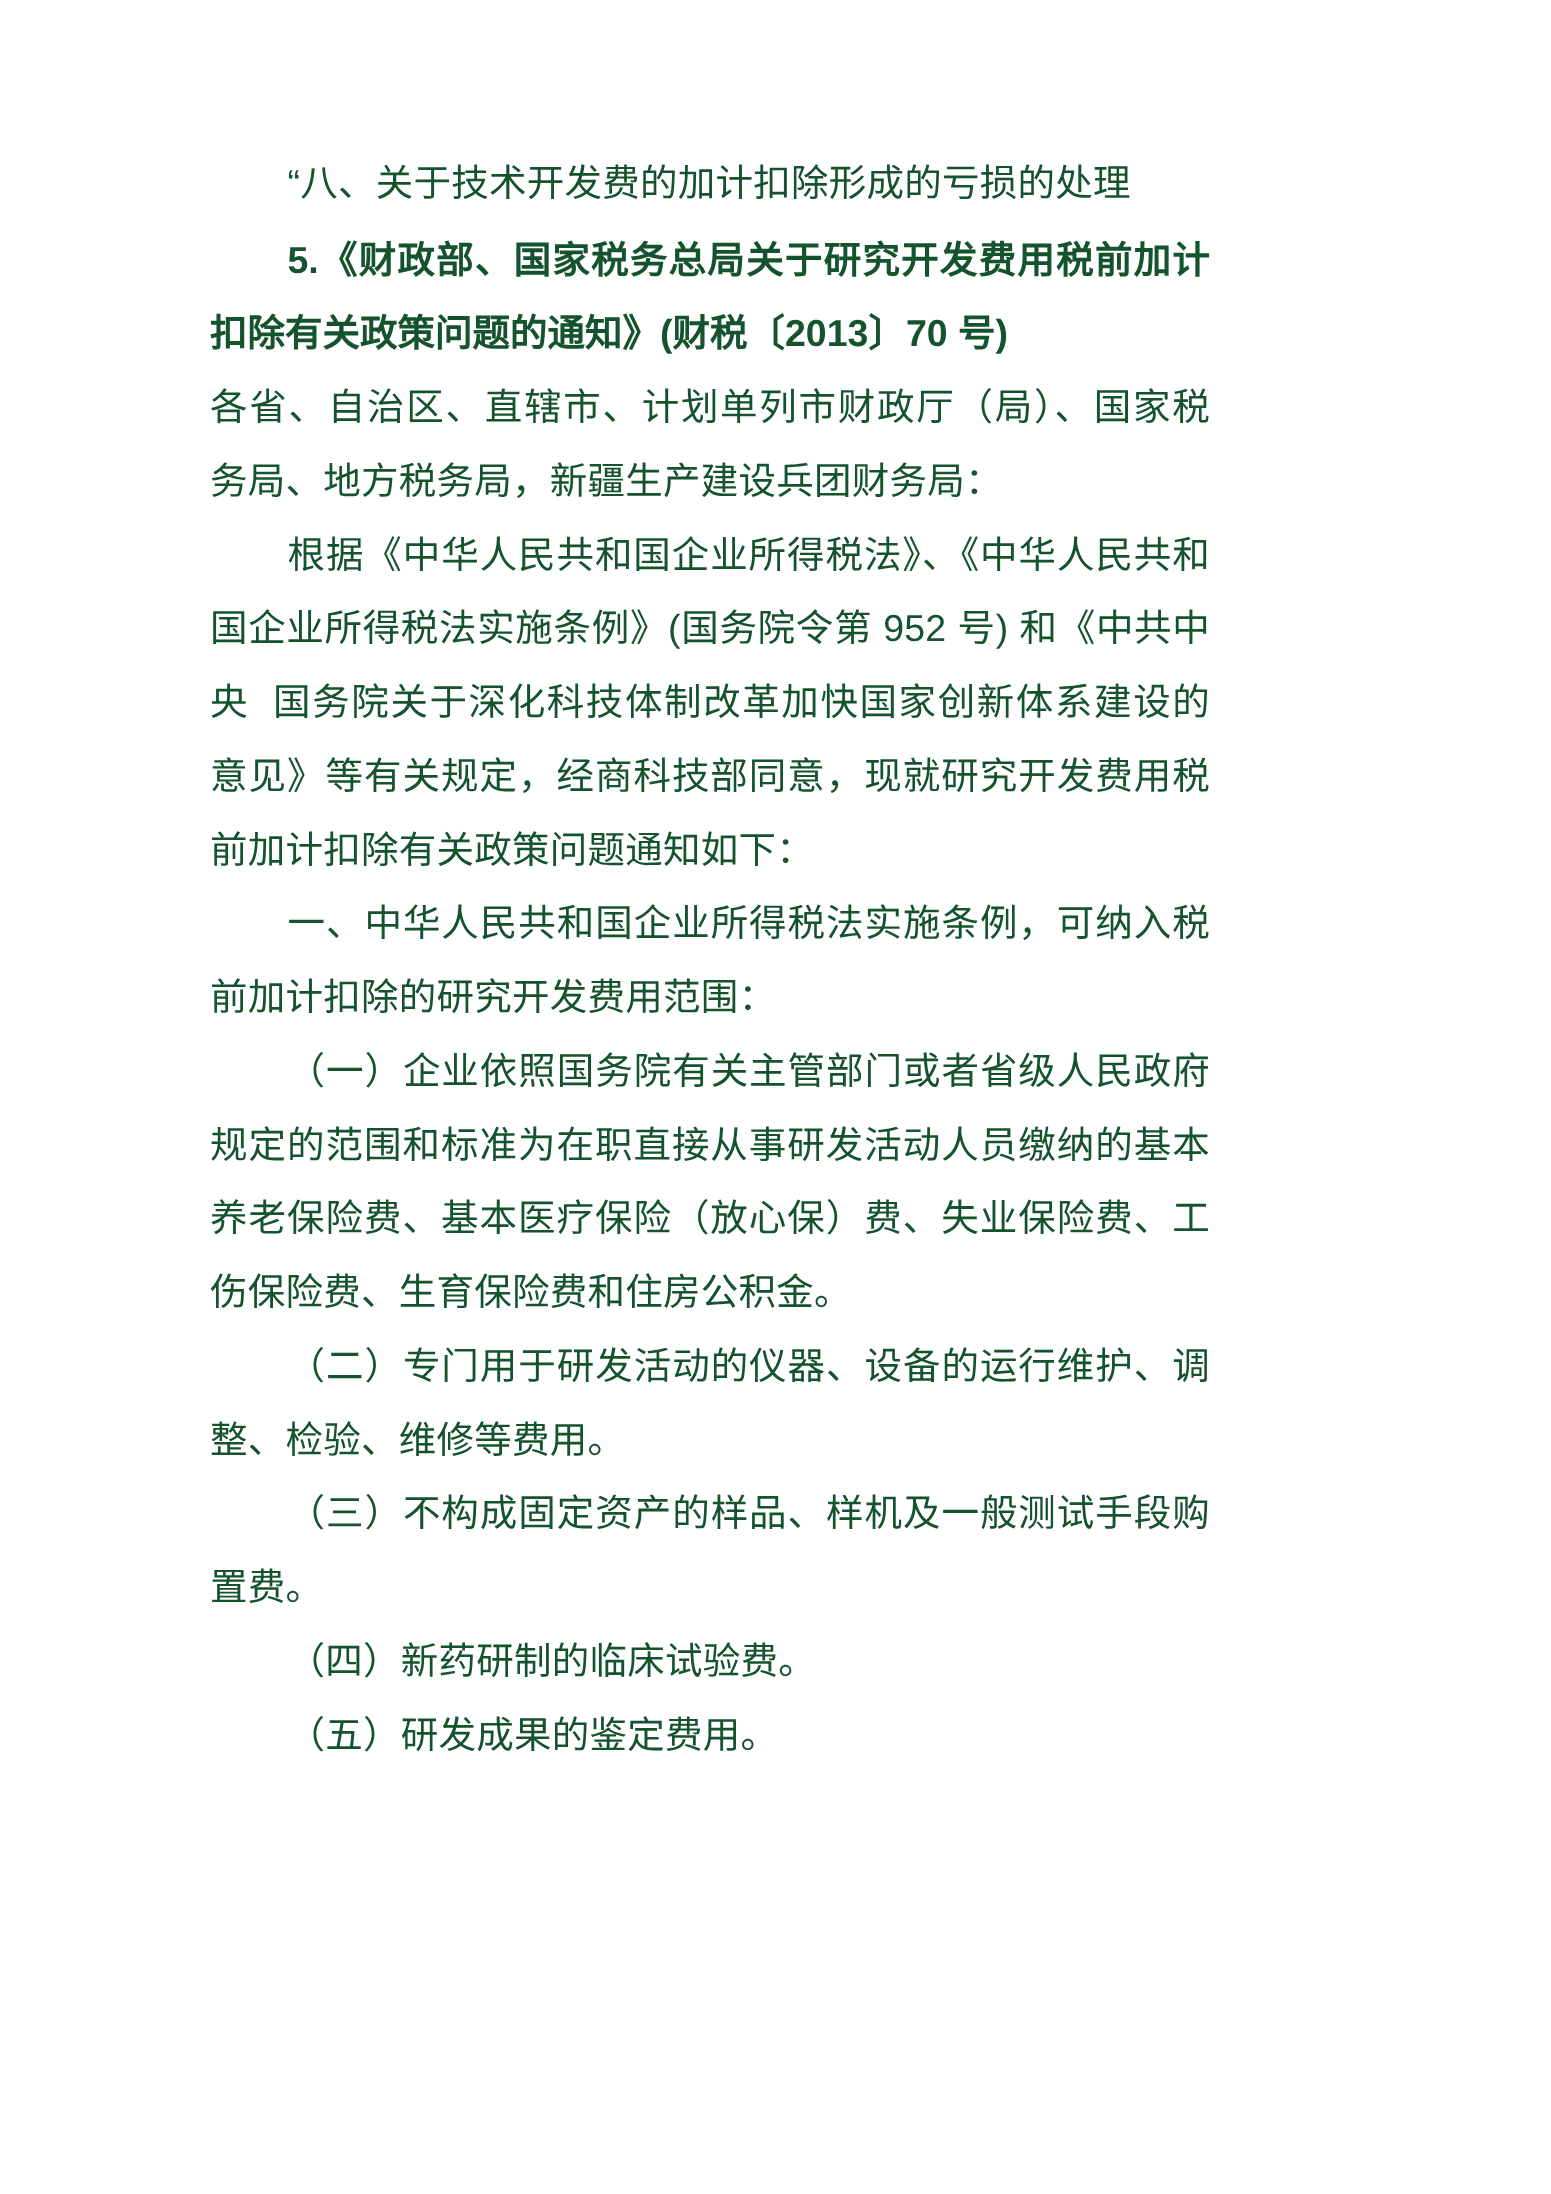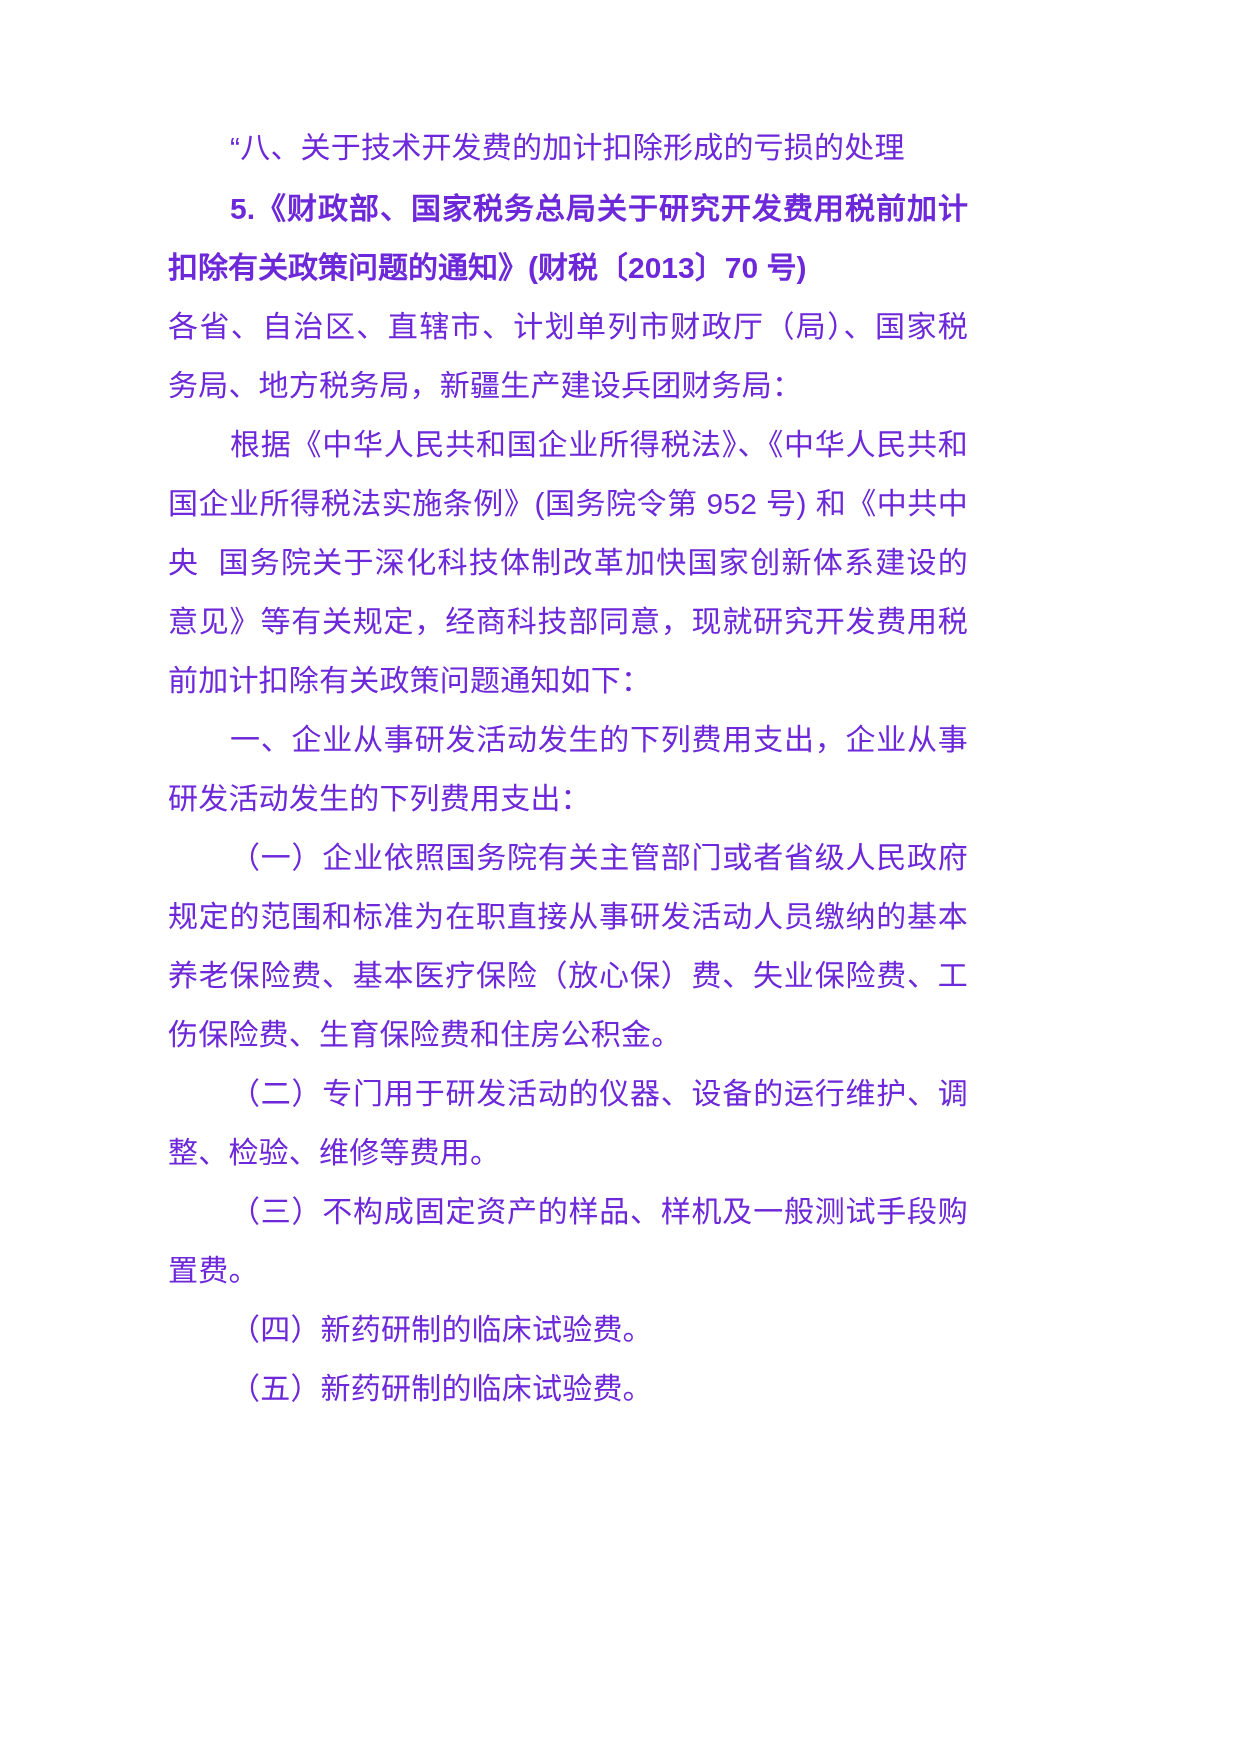--- a/index.html
+++ b/index.html
@@ -32,21 +32,21 @@
   }
 
   
   .para {
     font-size: 30px;
     line-height: 59px;
     letter-spacing: 0.2px;
     text-align: justify;
     text-justify: inter-ideograph;
     margin: 0;
-    color: #6d28d9;
+    color: #14532d;
     white-space: pre-wrap;
     word-break: break-all;
   }
 
   .para.indent {
     text-indent: 62px;
   }
 
   .para.bold {
     font-weight: bold;
@@ -70,26 +70,26 @@
 
     <p class="para indent blk-quote-head">“八、关于技术开发费的加计扣除形成的亏损的处理</p>
 
 
     <p class="para indent bold blk-title">5.《财政部、国家税务总局关于研究开发费用税前加计扣除有关政策问题的通知》(财税〔2013〕70 号)</p>
 
     <p class="para blk-recipients">各省、自治区、直辖市、计划单列市财政厅（局）、国家税务局、地方税务局，新疆生产建设兵团财务局：</p>
 
     <p class="para indent blk-preamble">根据《中华人民共和国企业所得税法》、《中华人民共和国企业所得税法实施条例》(国务院令第 952 号) 和《中共中央  国务院关于深化科技体制改革加快国家创新体系建设的意见》等有关规定，经商科技部同意，现就研究开发费用税前加计扣除有关政策问题通知如下：</p>
 
-    <p class="para indent blk-article-one">一、企业从事研发活动发生的下列费用支出，企业从事研发活动发生的下列费用支出：</p>
+    <p class="para indent blk-article-one">一、中华人民共和国企业所得税法实施条例，可纳入税前加计扣除的研究开发费用范围：</p>
 
     <p class="para indent blk-item">（一）企业依照国务院有关主管部门或者省级人民政府规定的范围和标准为在职直接从事研发活动人员缴纳的基本养老保险费、基本医疗保险（放心保）费、失业保险费、工伤保险费、生育保险费和住房公积金。</p>
 
     <p class="para indent blk-item">（二）专门用于研发活动的仪器、设备的运行维护、调整、检验、维修等费用。</p>
 
     <p class="para indent blk-item">（三）不构成固定资产的样品、样机及一般测试手段购置费。</p>
 
     <p class="para indent blk-item">（四）新药研制的临床试验费。</p>
 
-    <p class="para indent blk-item">（五）新药研制的临床试验费。</p>
+    <p class="para indent blk-item">（五）研发成果的鉴定费用。</p>
 
   </div>
 </div>
 
 </body></html>

